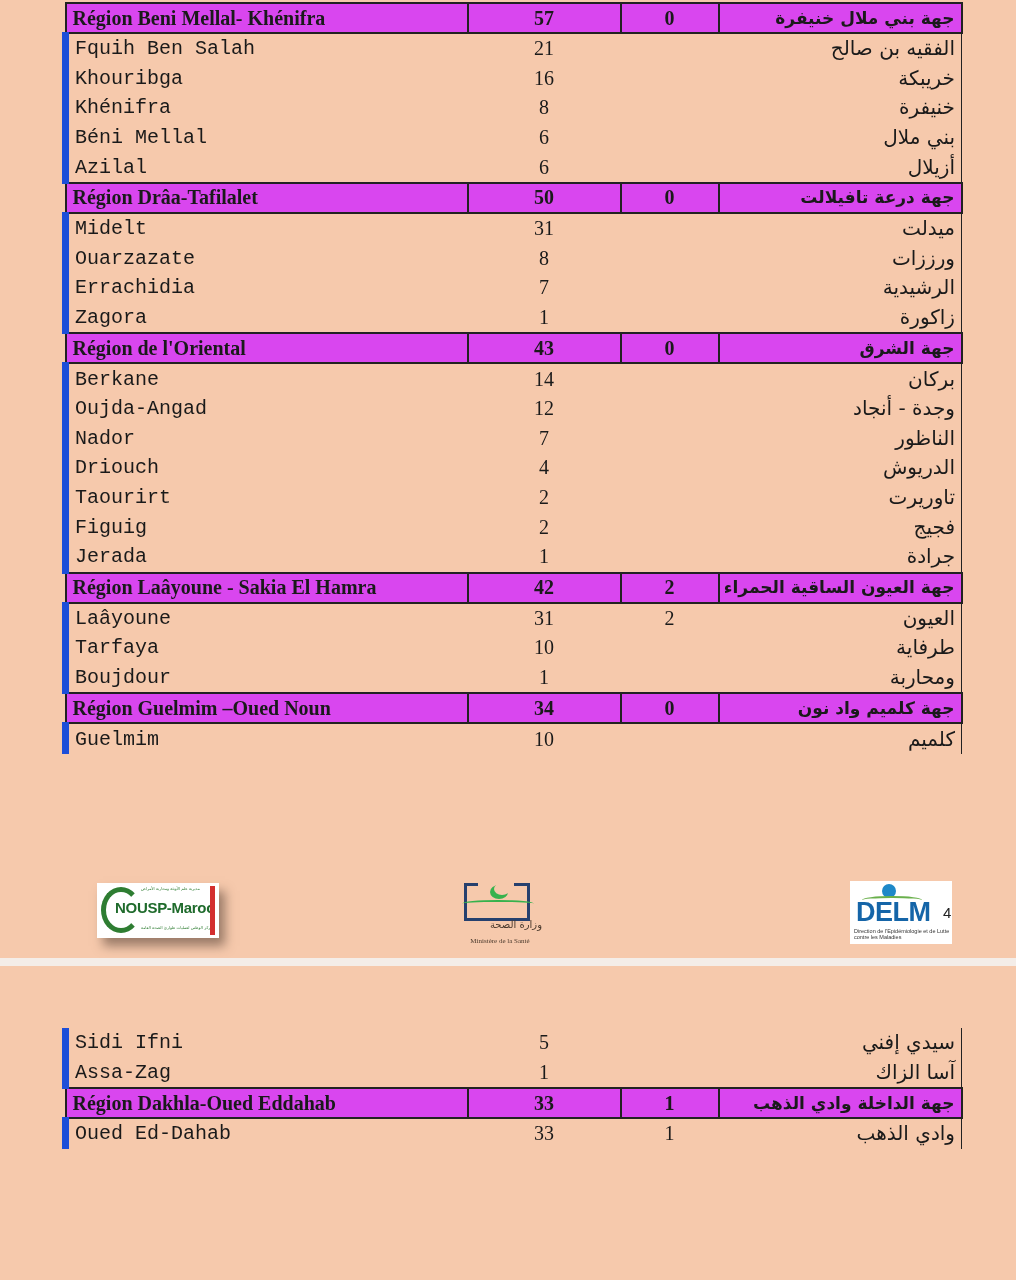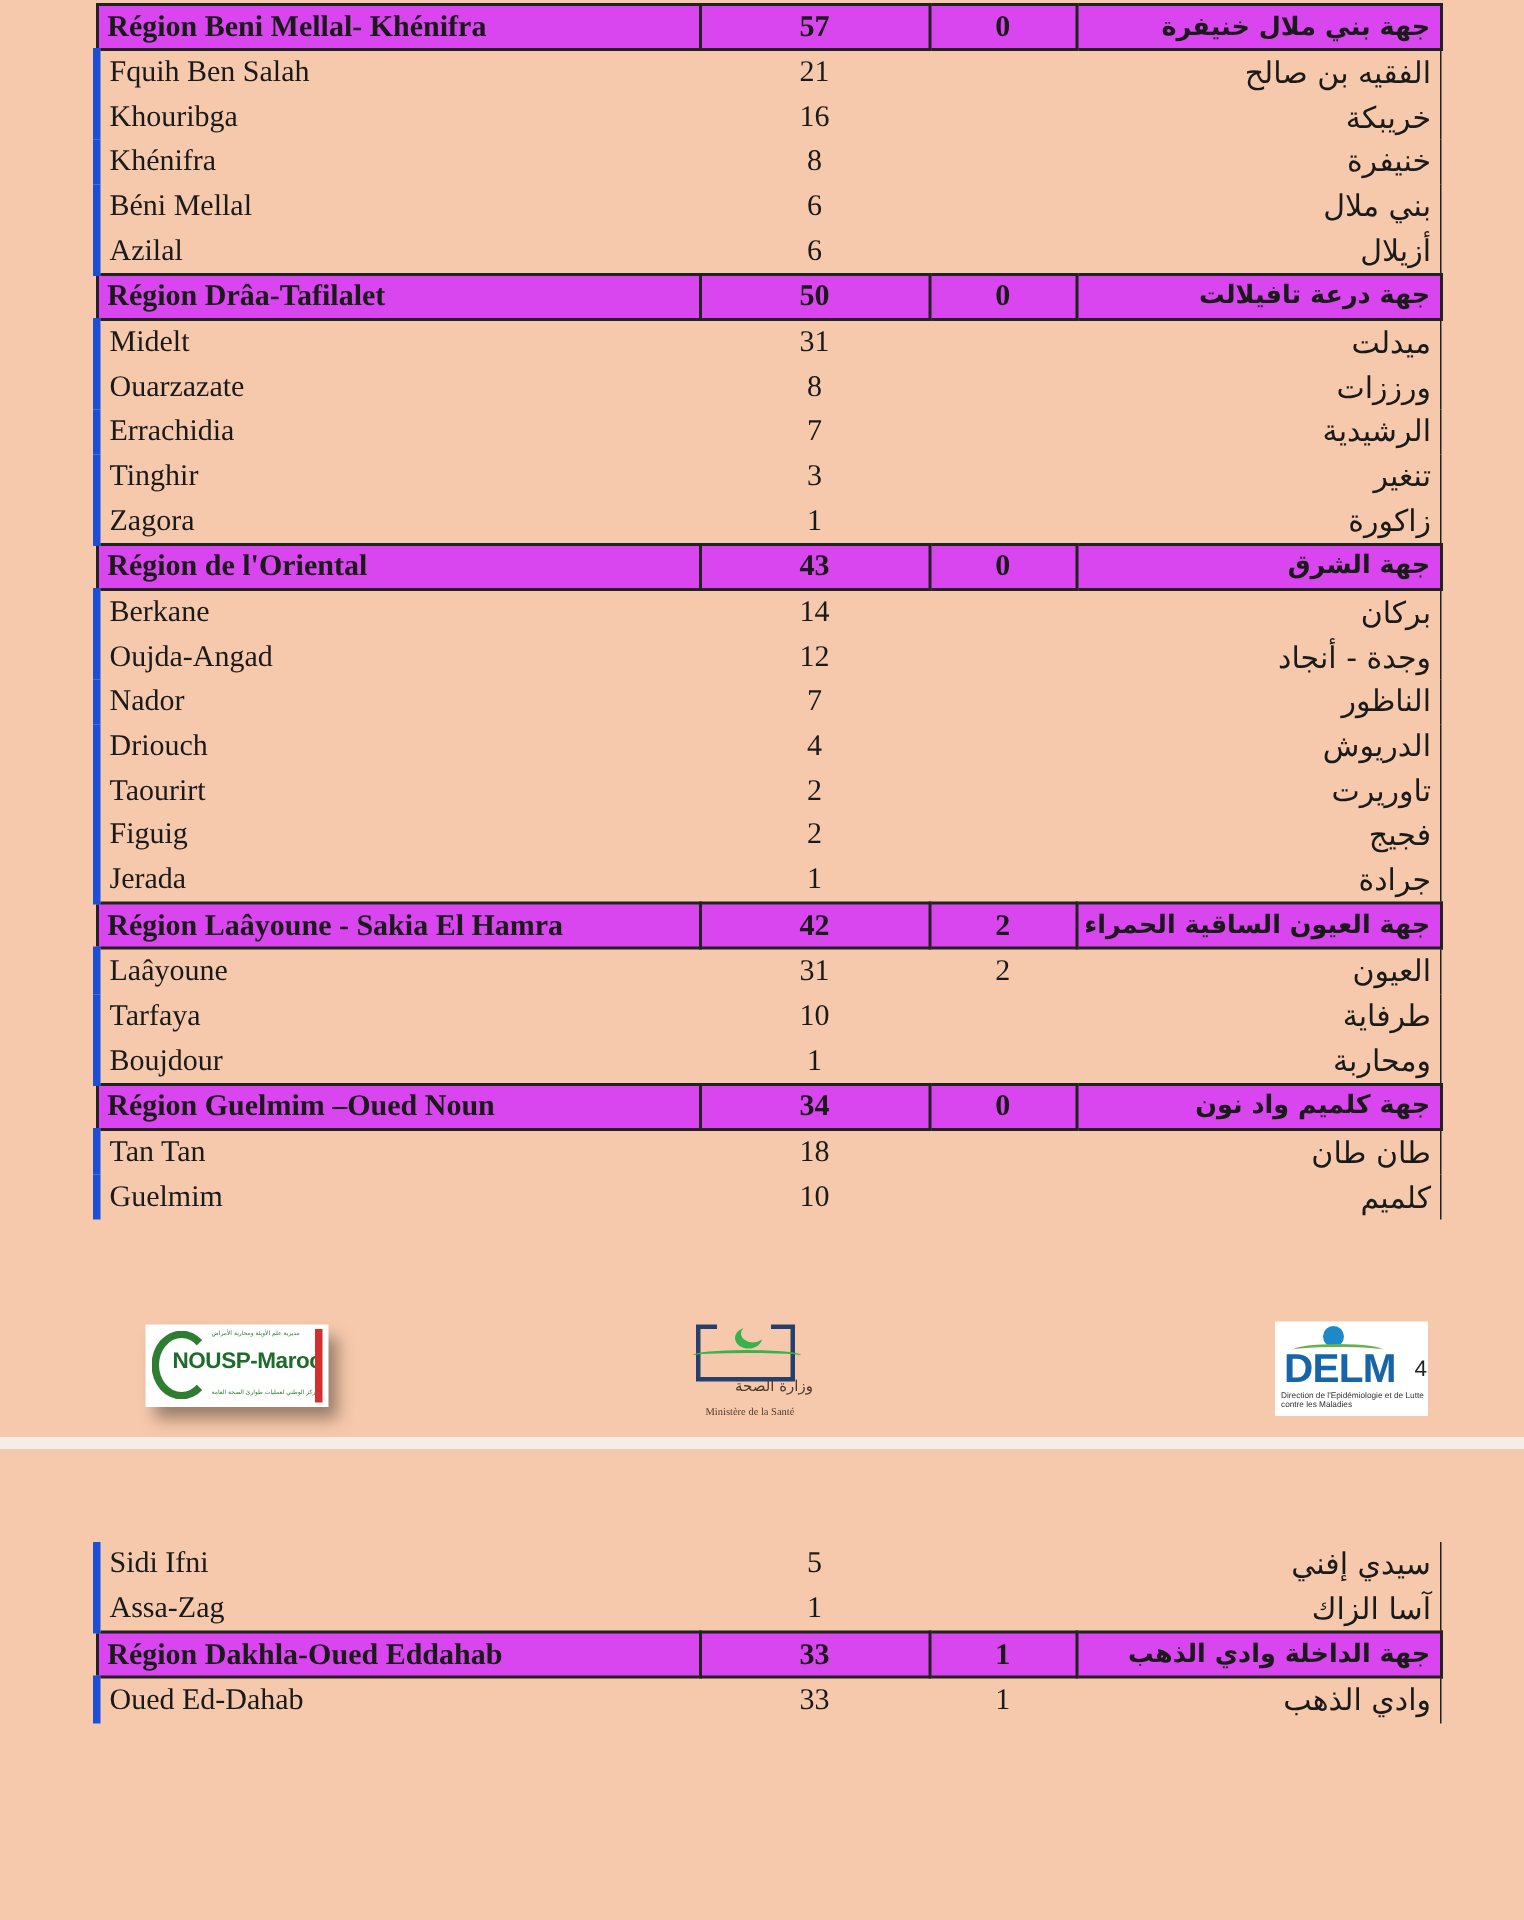--- a/index.html
+++ b/index.html
@@ -8,21 +8,21 @@
   .page { position:absolute; left:0; width:1016px; background:#f6c9ac; }
   .page1 { top:0; height:958px; }
   .gap { position:absolute; left:0; top:958px; width:1016px; height:8px; background:#f4ede8; }
   .page2 { top:966px; height:314px; }
 
   table.t { position:absolute; left:62px; width:896px; border-collapse:collapse; table-layout:fixed; }
   table.t col.c1 { width:402px; } table.t col.c2 { width:153px; }
   table.t col.c3 { width:98px; } table.t col.c4 { width:243px; }
   table.t td { padding:0 6px; font-size:20px; height:29.6px; line-height:29px; white-space:nowrap; }
   table.t tr.sub td { border-left:1px solid transparent; }
-  table.t tr.sub td:first-child { border-left:5px solid #1d4ed8; }
+  table.t tr.sub td:first-child { border-left:7px solid #1d4ed8;font-family:Liberation Mono, monospace; }
   table.t tr.sub td:last-child { border-right:1px solid #222; }
   table.t tr.reg td { background:#d946ef; font-weight:bold; border:2px solid #222; height:28px; line-height:27px; }
   td.num { text-align:center; }
   td.ar { text-align:right; direction:rtl; font-family:"DejaVu Sans", sans-serif; font-size:17px; }
   tr.reg td.ar { font-size:17px; }
   .t1 { top:2px; }
   .t2 { top:1028px; }
 
   .logo-nousp { position:absolute; left:97px; top:883px; width:122px; height:55px; background:#fff;
                 box-shadow:6px 8px 10px rgba(80,60,50,0.55); }
@@ -117,26 +117,20 @@
           <td class="num"></td>
           <td class="ar">ورززات</td>
         </tr>
         <tr class="sub">
           <td>Errachidia</td>
           <td class="num">7</td>
           <td class="num"></td>
           <td class="ar">الرشيدية</td>
         </tr>
         <tr class="sub">
-          <td>Tinghir</td>
-          <td class="num">3</td>
-          <td class="num"></td>
-          <td class="ar">تنغير</td>
-        </tr>
-        <tr class="sub">
           <td>Zagora</td>
           <td class="num">1</td>
           <td class="num"></td>
           <td class="ar">زاكورة</td>
         </tr>
         <tr class="reg">
           <td>Région de l'Oriental</td>
           <td class="num">43</td>
           <td class="num">0</td>
           <td class="ar">جهة الشرق</td>
@@ -205,26 +199,20 @@
           <td>Boujdour</td>
           <td class="num">1</td>
           <td class="num"></td>
           <td class="ar">ومحاربة</td>
         </tr>
         <tr class="reg">
           <td>Région Guelmim –Oued Noun</td>
           <td class="num">34</td>
           <td class="num">0</td>
           <td class="ar">جهة كلميم واد نون</td>
-        </tr>
-        <tr class="sub">
-          <td>Tan Tan</td>
-          <td class="num">18</td>
-          <td class="num"></td>
-          <td class="ar">طان طان</td>
         </tr>
         <tr class="sub">
           <td>Guelmim</td>
           <td class="num">10</td>
           <td class="num"></td>
           <td class="ar">كلميم</td>
         </tr>
       </tbody>
   </table>
 

